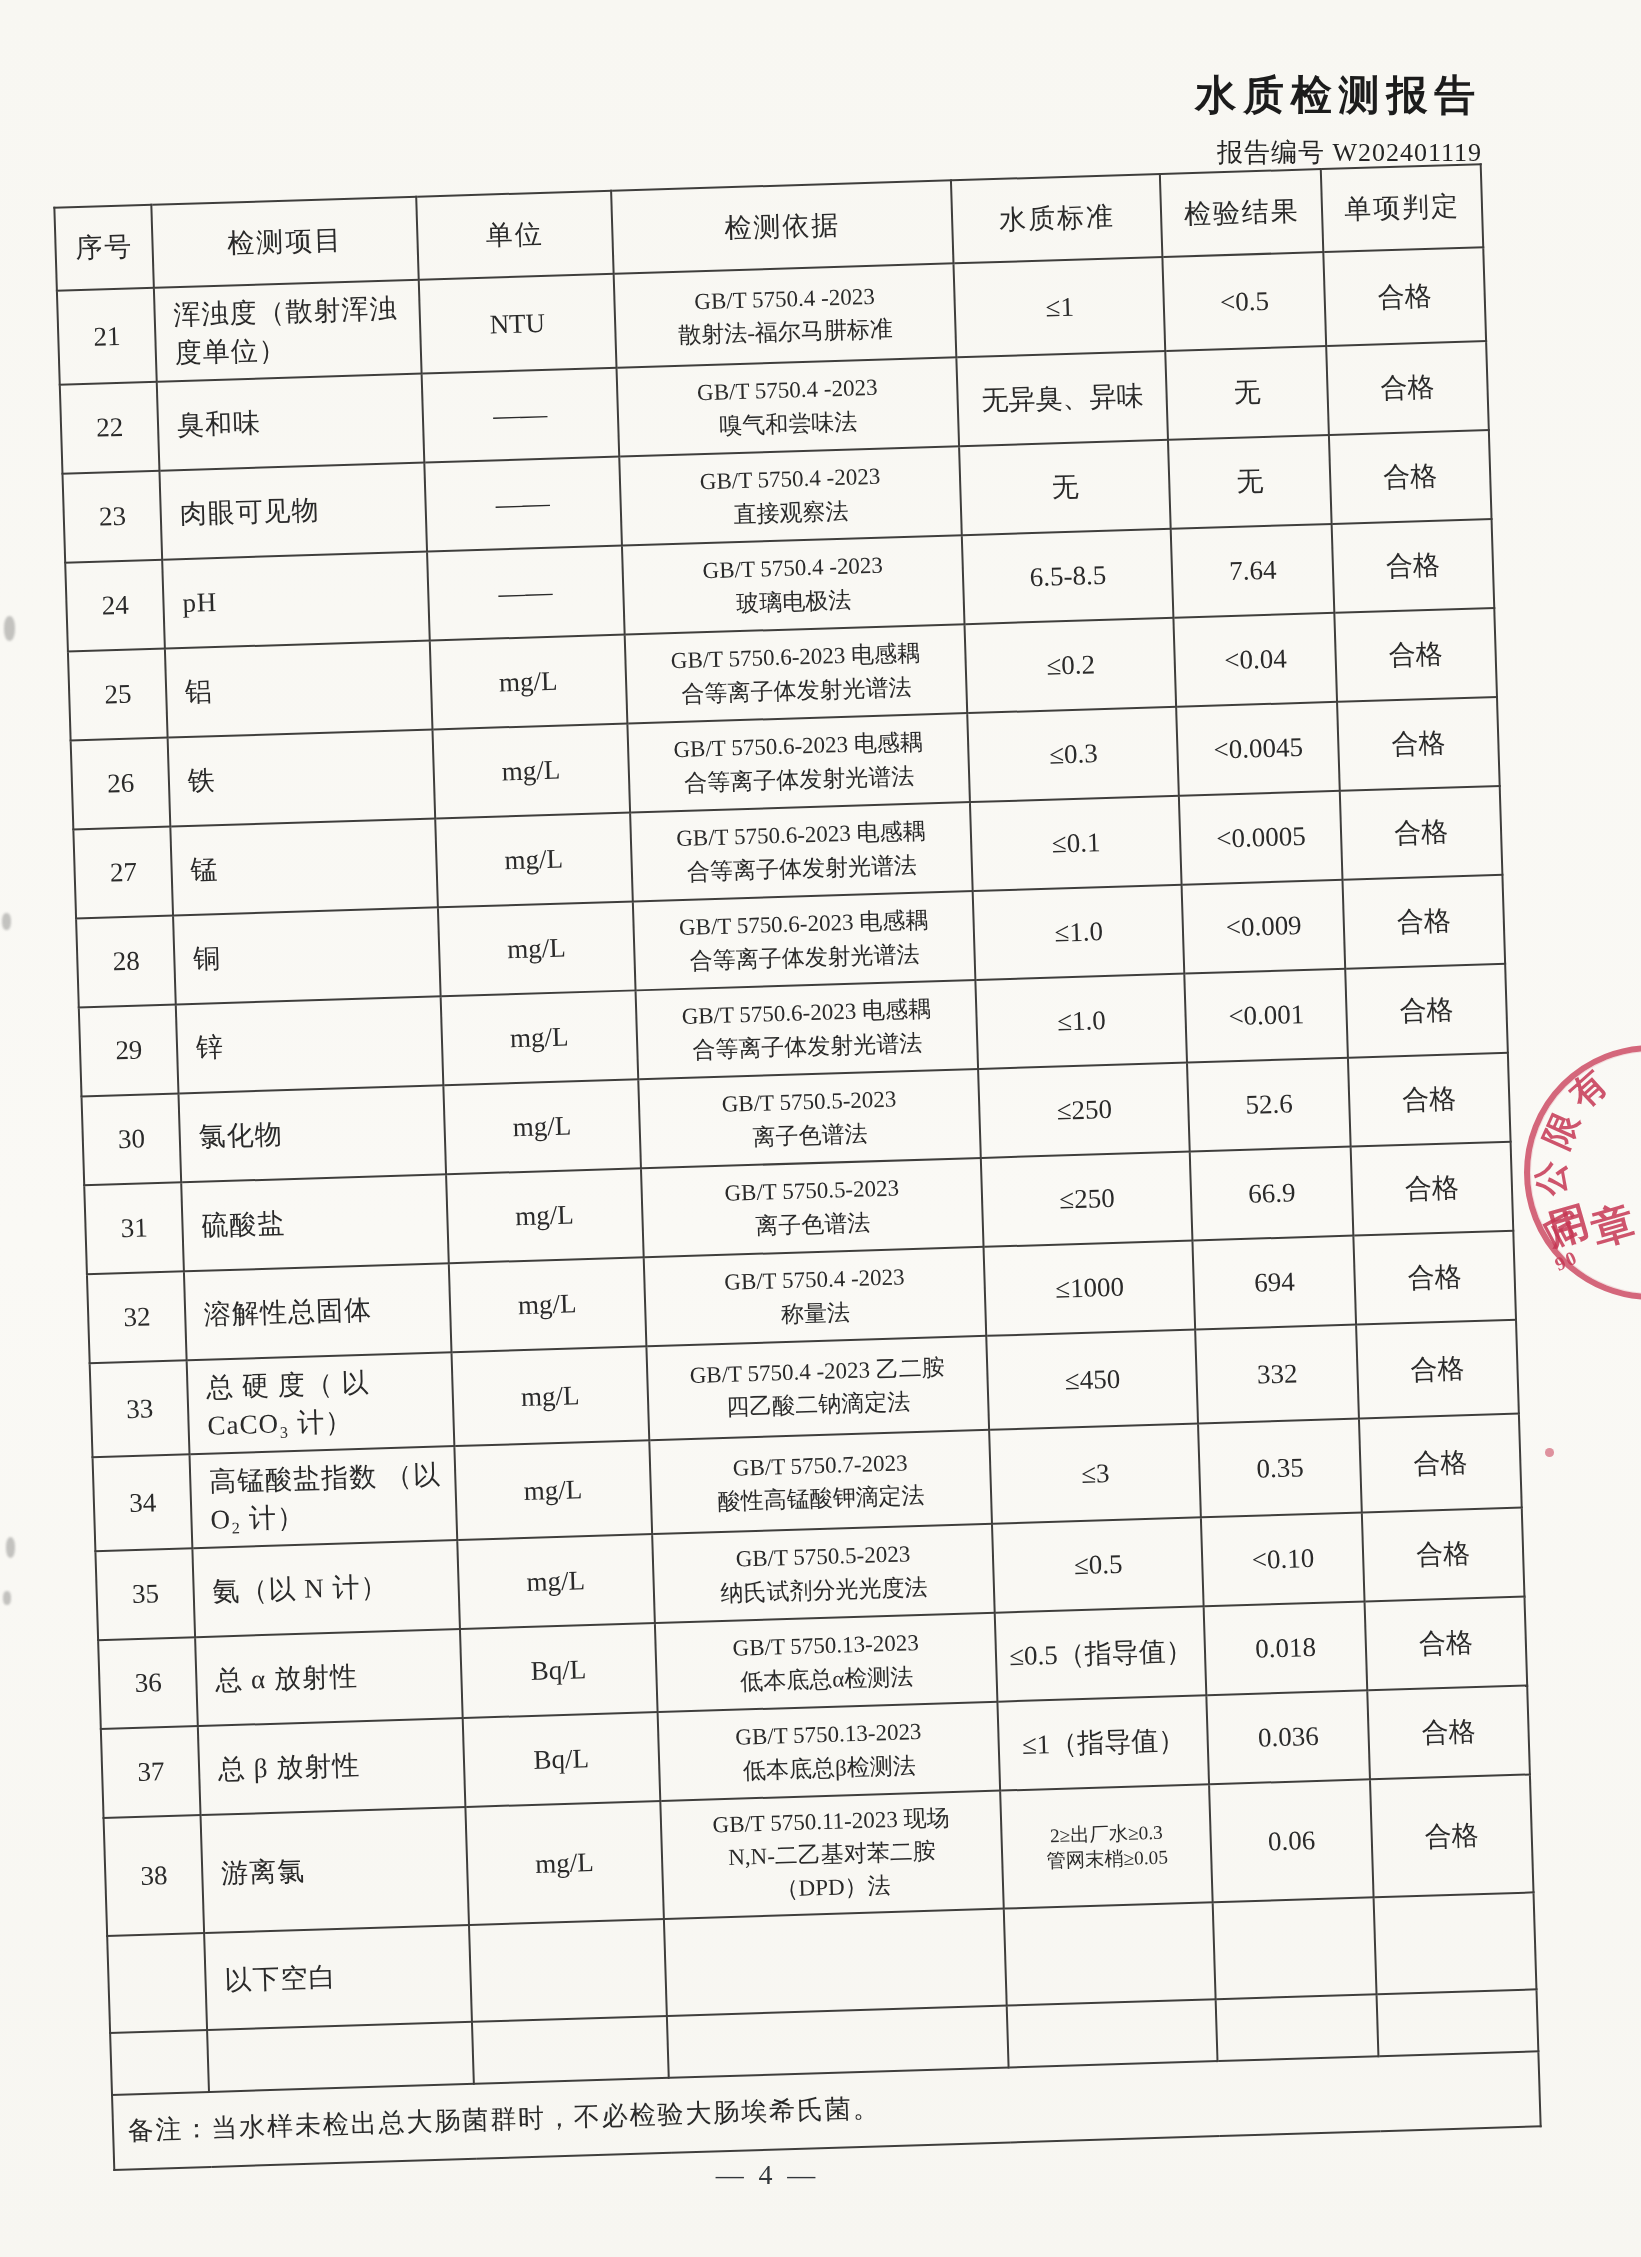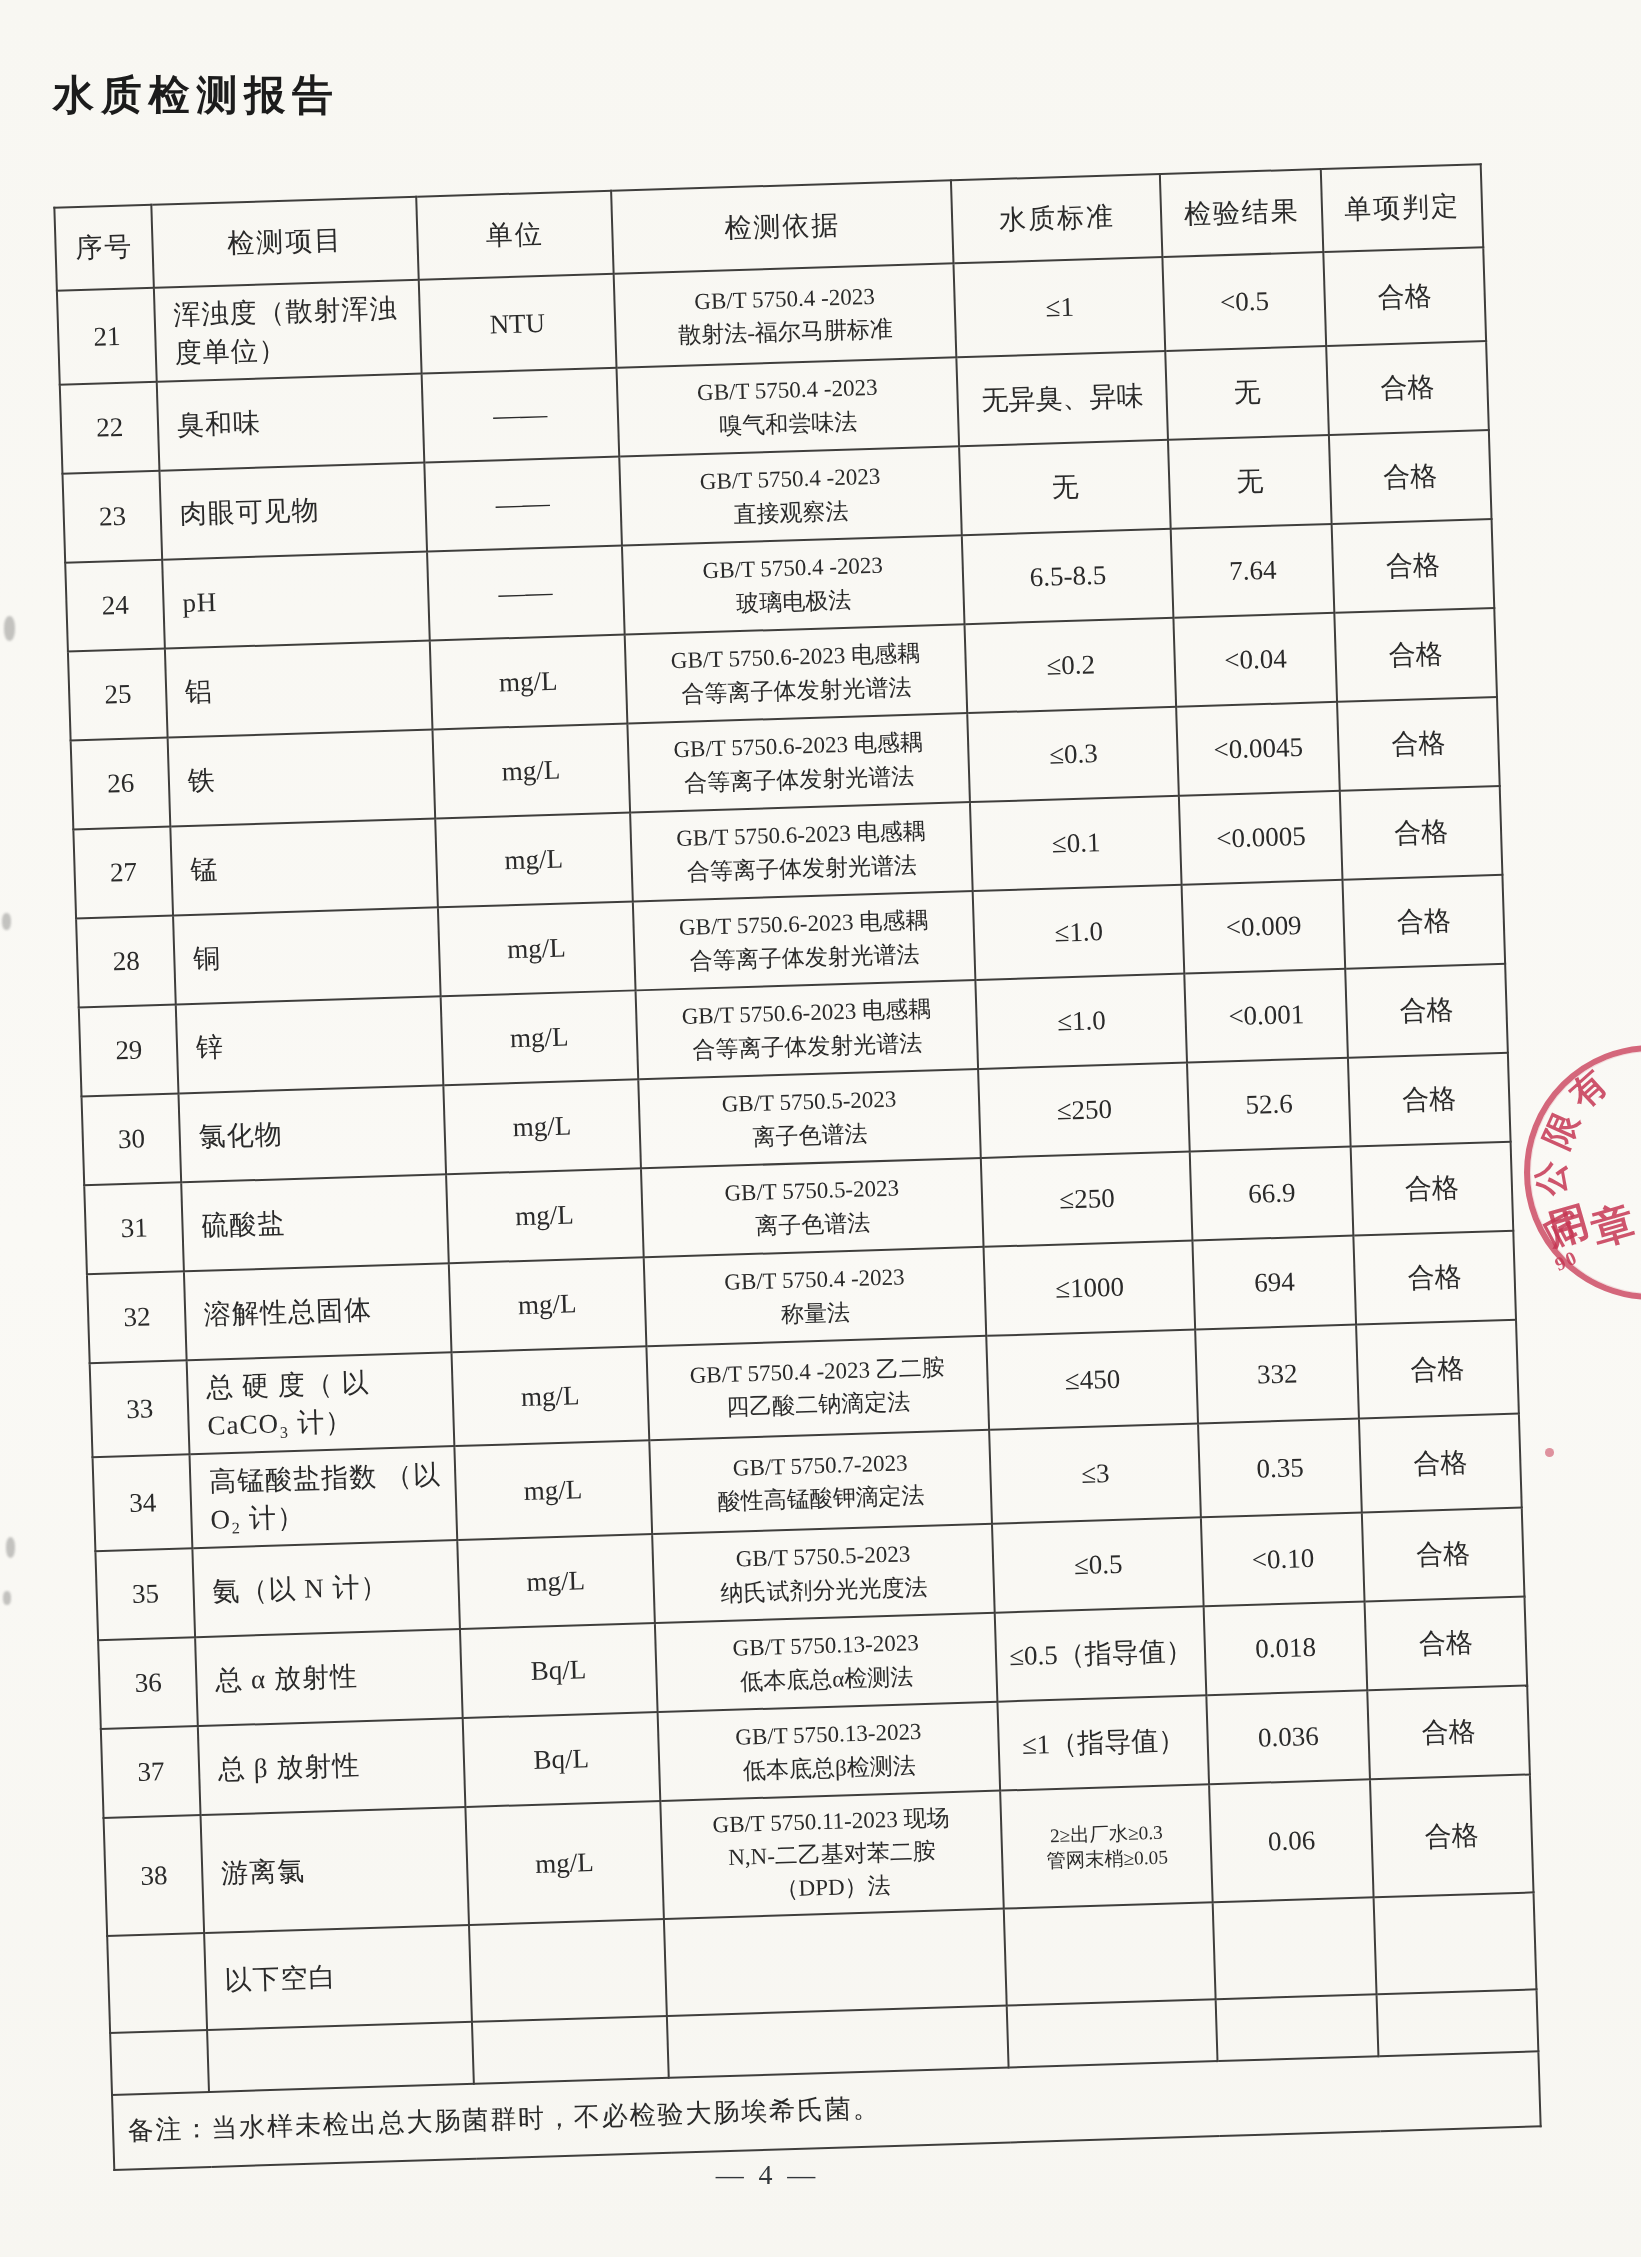--- a/index.html
+++ b/index.html
@@ -5,21 +5,21 @@
   html,body{margin:0;padding:0;}
   body{width:1641px;height:2257px;overflow:hidden;}
   .page{
     position:relative;width:1641px;height:2257px;overflow:hidden;
     background:linear-gradient(180deg,#f8f7f2 0%,#faf9f5 55%,#f7f6f1 100%);
     font-family:"Liberation Serif","DejaVu Serif",serif;
     color:#242424;
   }
   .content-band{position:absolute;left:53px;width:1429px;}
   .title{
-    top:68px;text-align:left;font-size:41px;font-weight:700;
+    top:68px;text-align:right;font-size:41px;font-weight:700;
     letter-spacing:6.8px;color:#1c1c1c;
   }
   .report-no{
     top:135px;text-align:right;padding-right:33px;font-size:26px;letter-spacing:1px;
   }
   .table-wrap{
     position:absolute;left:53px;top:185px;width:1429px;
     transform:rotate(-1.75deg);transform-origin:50% 0;
   }
   table{border-collapse:collapse;width:1429px;table-layout:fixed;}
@@ -58,20 +58,24 @@
   .speck{position:absolute;background:rgba(70,70,70,.30);border-radius:45%;filter:blur(1px);}
   .red-dot{position:absolute;width:8.7px;height:8.7px;background:rgba(201,62,88,.55);border-radius:50%;}
 </style>
 </head>
 <body>
 
 <div class="page">
 
   <div class="content-band title">水质检测报告</div>
 
+  <div class="content-band report-no">
+    <span>报告编号</span>
+    <span>W202401119</span>
+  </div>
 
   <div class="table-wrap">
     <table>
       <colgroup>
         <col style="width:97px">
           <col style="width:263px">
           <col style="width:194px">
         <col style="width:339px">
           <col style="width:208px">
           <col style="width:160px">

